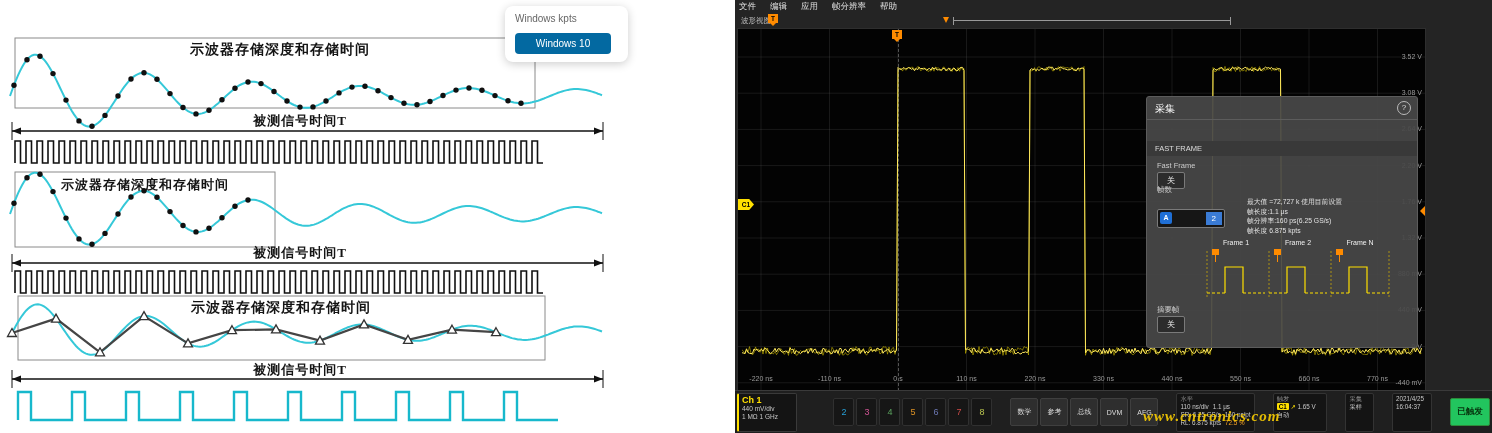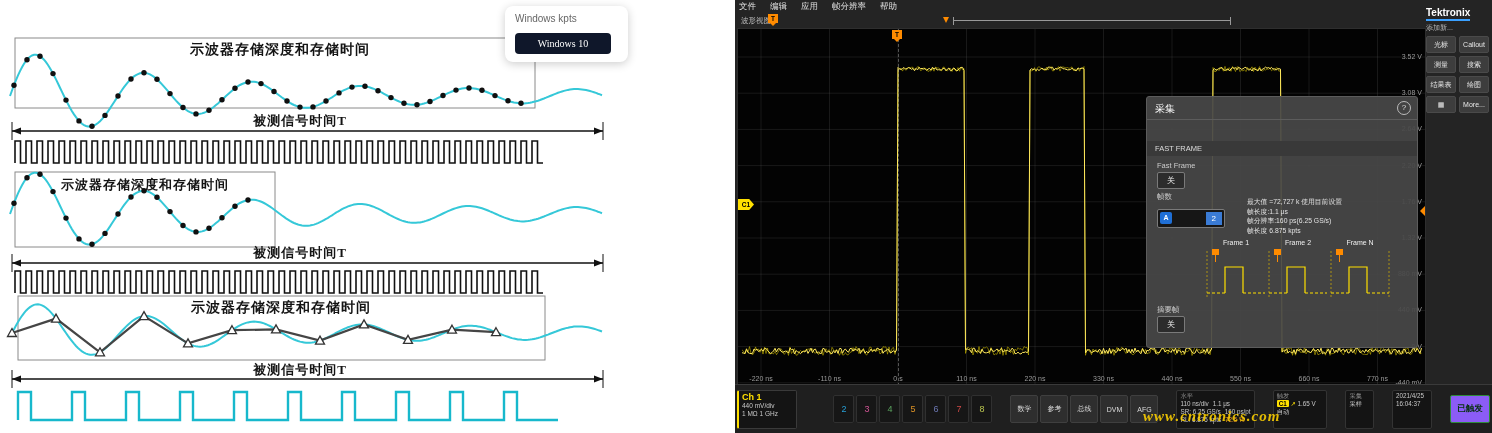--- a/index.html
+++ b/index.html
@@ -4,21 +4,21 @@
 <style>
   html,body{margin:0;padding:0}
   .canvas{position:relative;width:1492px;height:433px;background:#fff;font-family:"Liberation Sans",sans-serif;overflow:hidden}
   
   .left-panel{position:absolute;left:0;top:0;width:735px;height:433px;background:#fff}
   .left-panel svg{position:absolute;left:0;top:0}
   .dtitle{position:absolute;font:bold 14px "Liberation Serif",serif;color:#141414;text-align:center;letter-spacing:1px}
   .tlabel{position:absolute;font:bold 13px "Liberation Serif",serif;color:#141414;text-align:center;letter-spacing:1px}
   .tooltip-card{position:absolute;left:505px;top:6px;width:123px;height:56px;background:#fff;border-radius:8px;box-shadow:0 2px 10px rgba(0,0,0,.2);z-index:5}
   .tooltip-text{position:absolute;left:10px;top:7px;font-size:10px;color:#666;white-space:nowrap}
-  .tooltip-btn{position:absolute;left:10px;top:27px;width:96px;height:21px;background:#0f172a;color:#fff;border:none;border-radius:4px;font-size:10px;font-family:Liberation Serif, serif}
+  .tooltip-btn{position:absolute;left:10px;top:27px;width:96px;height:21px;background:#0369a1;color:#fff;border:none;border-radius:4px;font-size:10px;font-family:Liberation Sans, sans-serif}
   
   .scope{position:absolute;left:735px;top:0;width:757px;height:433px;background:#242424;color:#ddd}
   .menu-bar{position:absolute;left:4px;top:0;height:14px;display:flex;gap:14px;align-items:center;font-size:8.5px;color:#e0e0e0}
   .view-tab{position:absolute;left:6px;top:16px;font-size:7.5px;color:#bbb}
   .minimap{position:absolute;left:218px;top:17px;width:276px;height:8px;border-left:1px solid #999;border-right:1px solid #999}
   .minimap .bar{position:absolute;left:0;right:0;top:3px;height:1px;background:#999}
   .tflag{position:absolute;width:10px;height:9px;background:#ff8b00;color:#000;font:bold 6.5px "Liberation Sans",sans-serif;text-align:center;line-height:9px;z-index:6}
   .tflag:after{content:"";position:absolute;left:2px;top:9px;border:3px solid transparent;border-top-color:#ff8b00}
   .mini-trig{position:absolute;left:208px;top:17px;width:6px;height:6px;background:#ff8b00;clip-path:polygon(50% 100%,0 0,100% 0)}
   
@@ -48,34 +48,34 @@
   .fld-label{position:absolute;font-size:7.5px;color:#ccc;white-space:nowrap}
   .toggle-btn{position:absolute;width:26px;height:15px;background:#2c2c2c;border:1px solid #7a7a7a;border-radius:2px;color:#eee;font-size:8px;text-align:center;line-height:15px}
   .frames-input{position:absolute;left:10px;top:112px;width:66px;height:17px;background:#161616;border:1px solid #7a7a7a;border-radius:2px}
   .knob-icon{position:absolute;left:2px;top:2px;width:12px;height:12px;background:#1f6fd6;border-radius:2px;color:#fff;font:bold 7px "Liberation Sans",sans-serif;text-align:center;line-height:12px}
   .frames-val{position:absolute;right:2px;top:2px;padding:0 6px;height:13px;background:#3a7bd5;color:#fff;font-size:8px;line-height:13px}
   .ff-info{position:absolute;left:100px;top:100px;width:166px;font-size:6.8px;color:#e2e2e2;line-height:9.6px}
   .frame-labels{position:absolute;left:58px;top:142px;width:186px;display:flex}
   .frame-labels span{width:62px;text-align:center;font-size:7px;color:#f0f0f0}
   .frames-svg{position:absolute;left:58px;top:152px}
   
-  .bottombar{position:absolute;left:0;right:0;bottom:0;height:49px;background:#1f1f1f;border-top:1px solid #3a3a3a;display:flex;align-items:center;gap:18px;padding:0 2px;box-sizing:border-box;z-index:20}
+  .bottombar{position:absolute;left:0;right:0;bottom:0;height:43px;background:#1f1f1f;border-top:1px solid #3a3a3a;display:flex;align-items:center;gap:18px;padding:0 2px;box-sizing:border-box;z-index:20}
   .ch1-badge{width:64px;height:39px;background:#141414;border:1px solid #3a3a3a;border-left:2px solid #ffe000;border-radius:2px;padding:1px 3px;box-sizing:border-box}
   .ch1-name{color:#ffe000;font:bold 9px "Liberation Sans",sans-serif}
   .ch1-line{font-size:6.5px;color:#c8c8c8;line-height:8.5px;white-space:nowrap}
   .bb-spacer{flex:1}
   .ch-btn{width:19px;height:26px;background:#151515;border:1px solid #333;border-radius:2px;font-size:9px;display:flex;align-items:center;justify-content:center}
   .bb-btn{width:26px;height:26px;background:#2e2e2e;border:1px solid #3f3f3f;border-radius:2px;color:#ddd;font-size:7px;display:flex;align-items:center;justify-content:center;white-space:nowrap}
   .info-box{height:39px;background:#141414;border:1px solid #333;border-radius:2px;padding:1px 3px;box-sizing:border-box;font-size:6.3px;color:#c8c8c8;line-height:8px;white-space:nowrap}
   .info-title{color:#8a8a8a}
   .src-chip{background:#ffe000;color:#000;font-weight:bold;padding:0 2px;border-radius:1px}
   .slope{color:#ffe000}
   .pct{color:#ffa726}
   .datetime{width:42px}
-  .run-btn{width:42px;height:28px;background:#8b5cf6;border:1px solid #2e8b3a;border-radius:2px;color:#06320d;font:bold 8.5px "Liberation Sans",sans-serif;display:flex;align-items:center;justify-content:center}
+  .run-btn{width:42px;height:28px;background:#22c55e;border:1px solid #2e8b3a;border-radius:2px;color:#06320d;font:bold 8.5px "Liberation Sans",sans-serif;display:flex;align-items:center;justify-content:center}
   .watermark{position:absolute;left:408px;bottom:8px;font:bold italic 15px "Liberation Serif",serif;color:rgba(255,210,0,.88);letter-spacing:1px;z-index:40}
 </style>
 </head>
 <body>
 
 <div class="canvas">
 
   <div class="left-panel">
     <svg id="diag-svg" width="735" height="433">
         <rect x="15" y="38" width="520" height="70" fill="none" stroke="#8a8a8a"></rect>
@@ -201,34 +201,20 @@
         <span class="menu-item">帮助</span>
       </div>
     <div class="view-tab">波形视图</div>
 
     <div class="tflag" style="left:33px;top:14px">T</div>
     <div class="minimap">
         <div class="bar"></div>
       </div>
     <div class="mini-trig"></div>
 
-    <div class="sidebar">
-      <div class="brand">Tektronix</div>
-      <div class="add-new">添加新...</div>
-      <div class="sb-grid" id="sb-grid">
-          <div class="sb-btn">光标</div>
-          <div class="sb-btn">Callout</div>
-          <div class="sb-btn">测量</div>
-          <div class="sb-btn">搜索</div>
-          <div class="sb-btn">结果表</div>
-          <div class="sb-btn">绘图</div>
-          <div class="sb-btn">▦</div>
-          <div class="sb-btn">More...</div>
-        </div>
-    </div>
 
     <div class="wave-area">
       <svg id="scope-svg" width="687" height="362">
           <line x1="23.0" y1="0" x2="23.0" y2="362" stroke="#6a6a6a" stroke-opacity="0.22"></line>
           <line x1="91.5" y1="0" x2="91.5" y2="362" stroke="#6a6a6a" stroke-opacity="0.22"></line>
           <line x1="160.0" y1="0" x2="160.0" y2="362" stroke="#6a6a6a" stroke-opacity="0.22"></line>
           <line x1="228.5" y1="0" x2="228.5" y2="362" stroke="#6a6a6a" stroke-opacity="0.22"></line>
           <line x1="297.0" y1="0" x2="297.0" y2="362" stroke="#6a6a6a" stroke-opacity="0.22"></line>
           <line x1="365.5" y1="0" x2="365.5" y2="362" stroke="#6a6a6a" stroke-opacity="0.22"></line>
           <line x1="434.0" y1="0" x2="434.0" y2="362" stroke="#6a6a6a" stroke-opacity="0.22"></line>
@@ -280,21 +266,21 @@
       <div class="dialog">
         <div class="dlg-header">
           <span class="dlg-title">采集</span>
           <span class="help-icon">?</span>
         </div>
         <div class="dlg-section">FAST FRAME</div>
 
         <div class="fld-label" style="left:10px;top:64px">Fast Frame</div>
         <div class="toggle-btn" style="left:10px;top:75px">关</div>
 
-        <div class="fld-label" style="left:10px;top:95px">帧数</div>
+        <div class="fld-label" style="left:10px;top:88px">帧数</div>
         <div class="frames-input">
           <span class="knob-icon">A</span>
           <span class="frames-val">2</span>
         </div>
         <div class="ff-info" id="ff-info">
             <div>最大值 =72,727 k 使用目前设置</div>
             <div>帧长度:1.1 μs</div>
             <div>帧分辨率:160 ps(6.25 GS/s)</div>
             <div>帧长度 6.875 kpts</div>
           </div>

